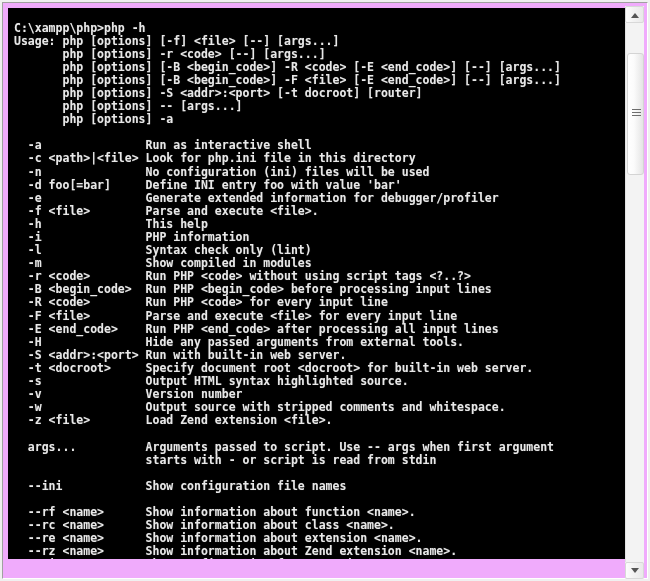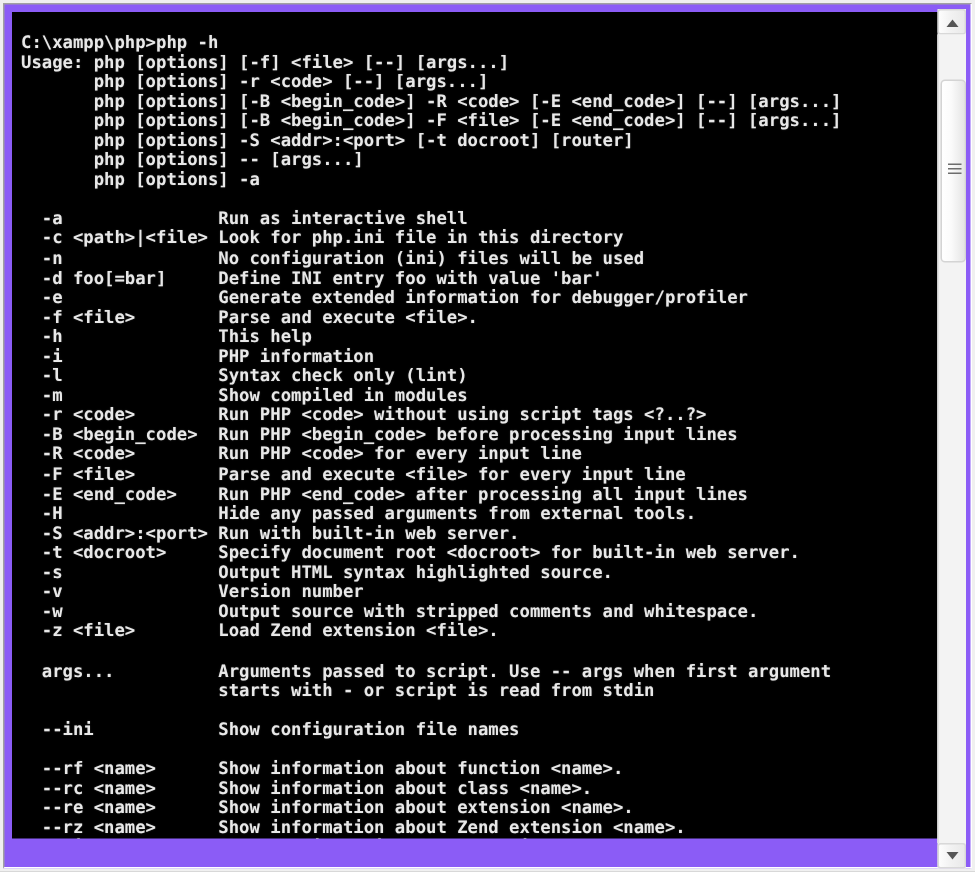--- a/index.html
+++ b/index.html
@@ -31,21 +31,21 @@
     position: absolute;
     left: 2px;
     top: 2px;
     width: 646px;
     height: 577px;
     box-sizing: border-box;
     border-left: 1px solid #a0a0a0;
     border-top: 1px solid #a0a0a0;
     border-right: 1px solid #ffffff;
     border-bottom: 1px solid #ffffff;
-    background: #8b5cf6;
+    background: #f0abfc;
   }
 
   
   #terminal-surface {
     position: absolute;
     left: 5px;
     top: 5px;
     width: 620px;
     height: 551px;
     background: #000000;

